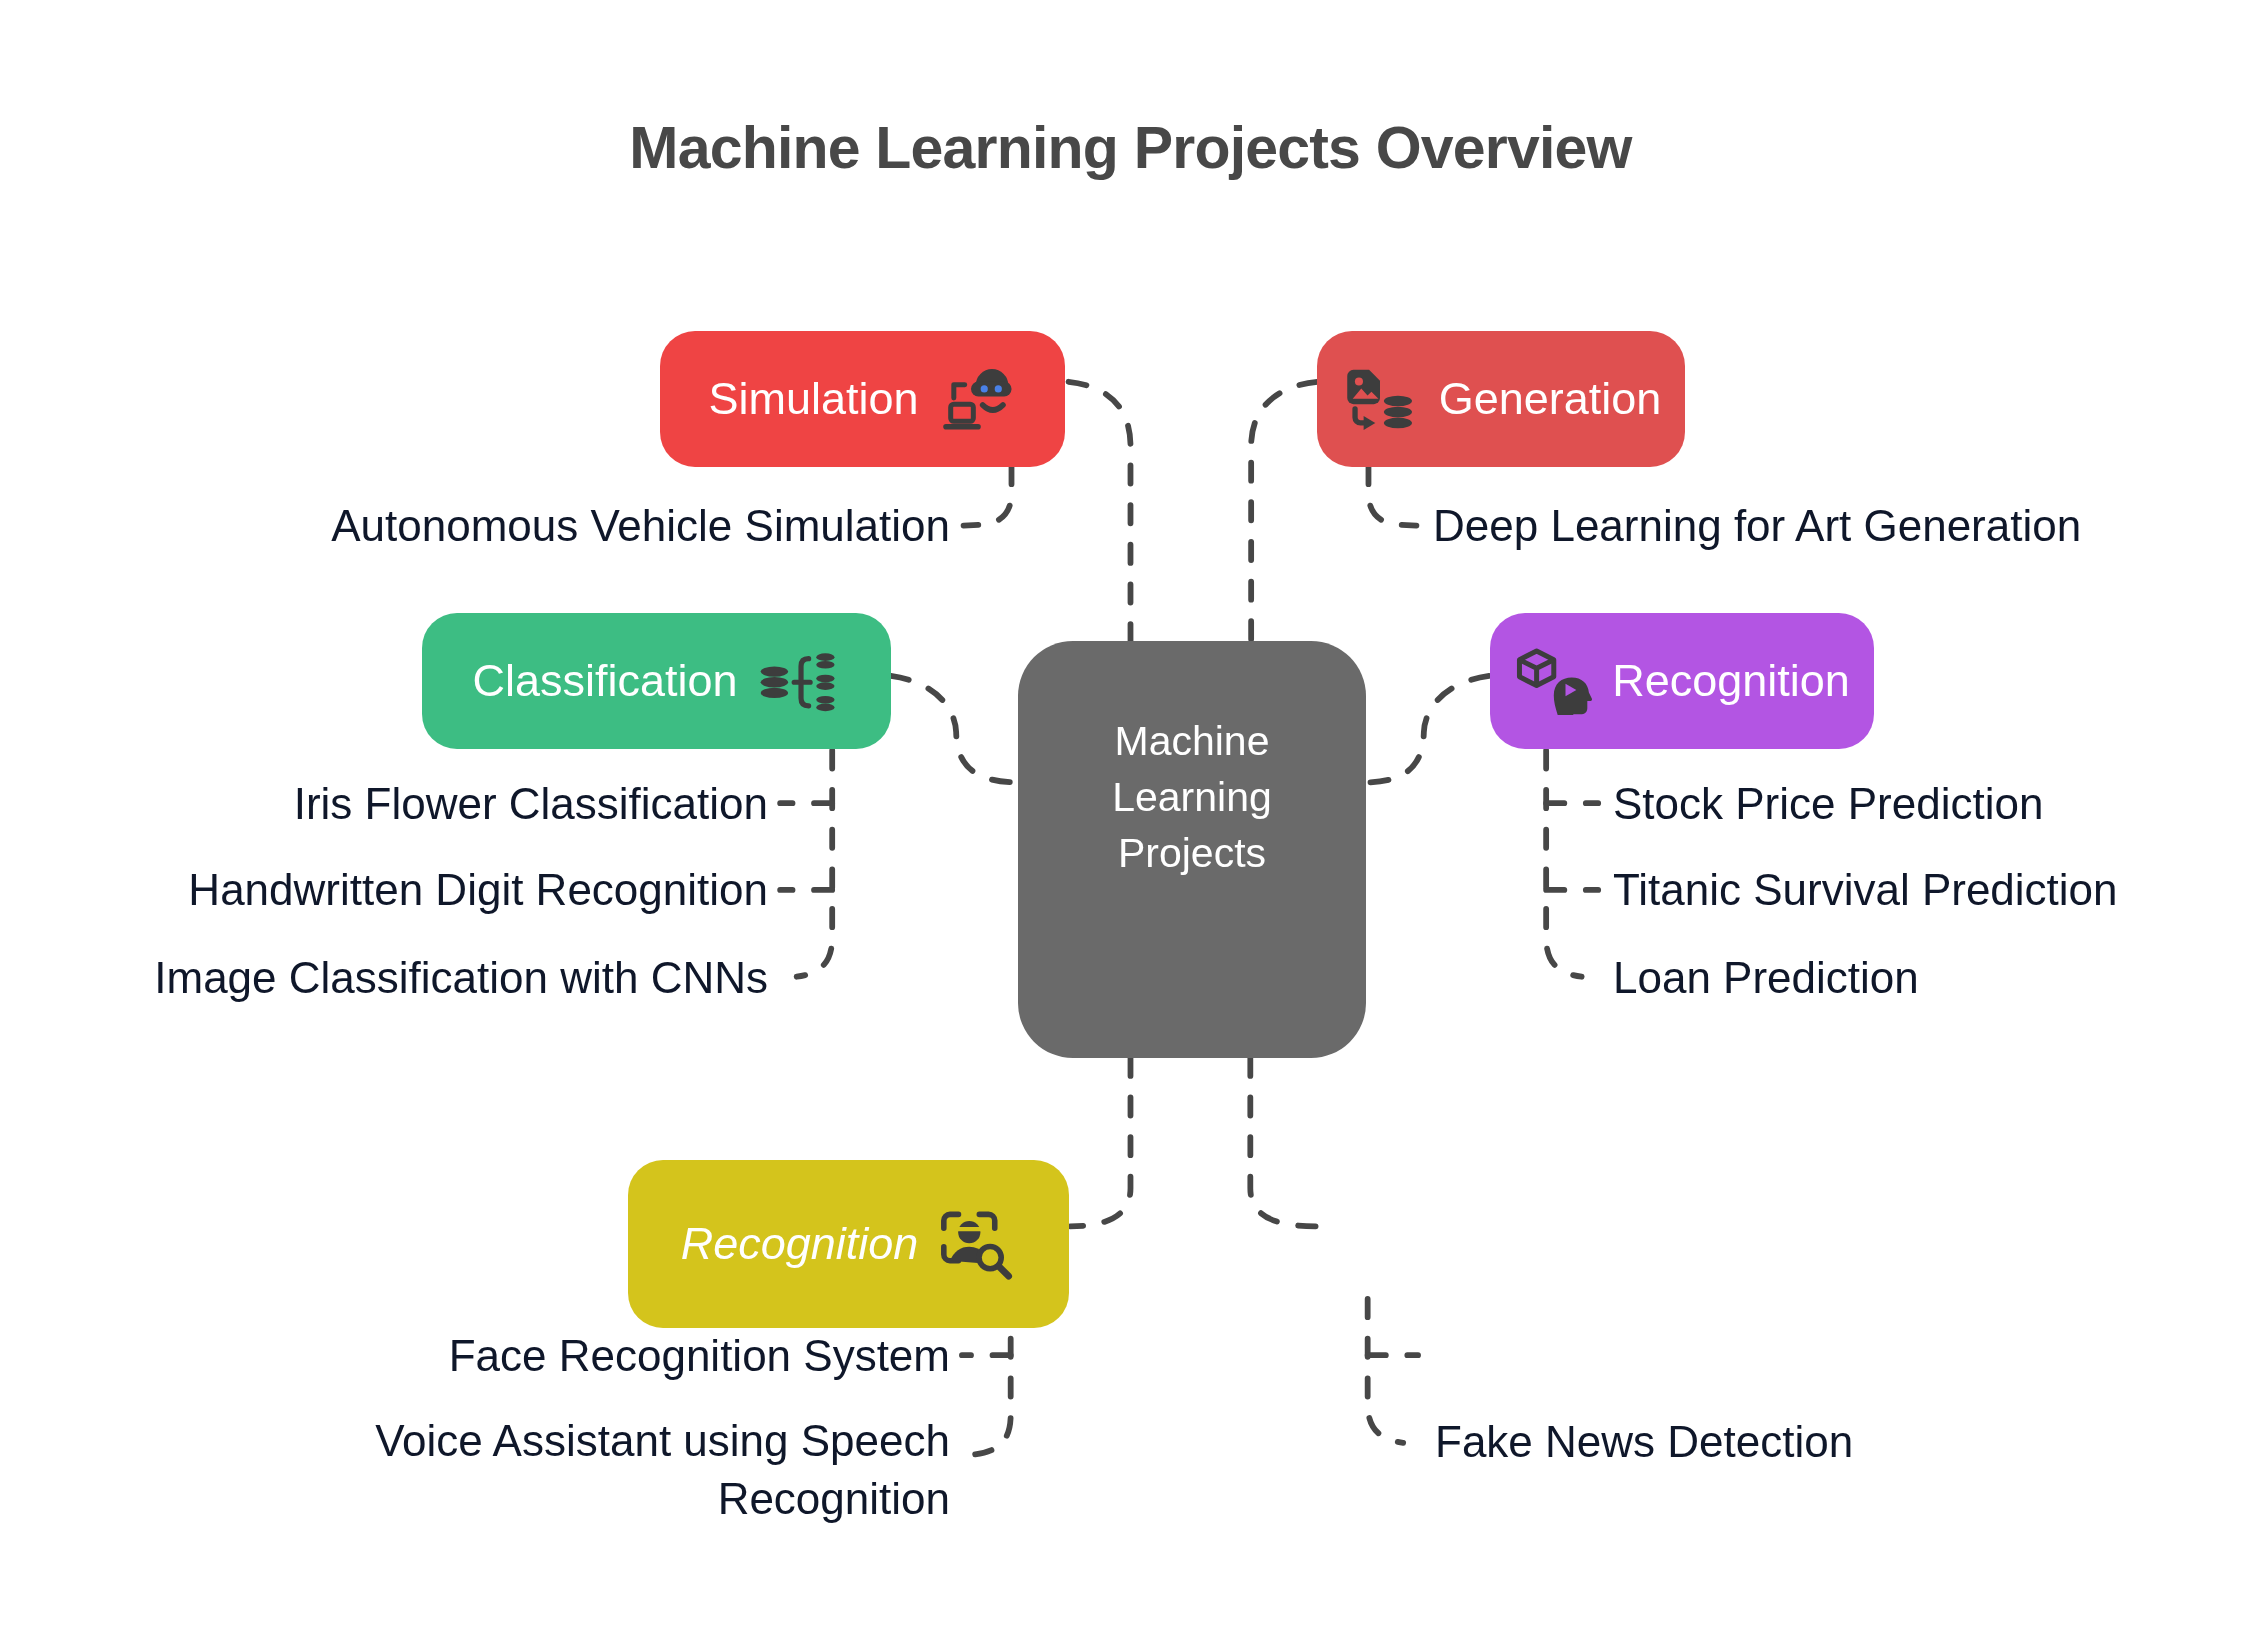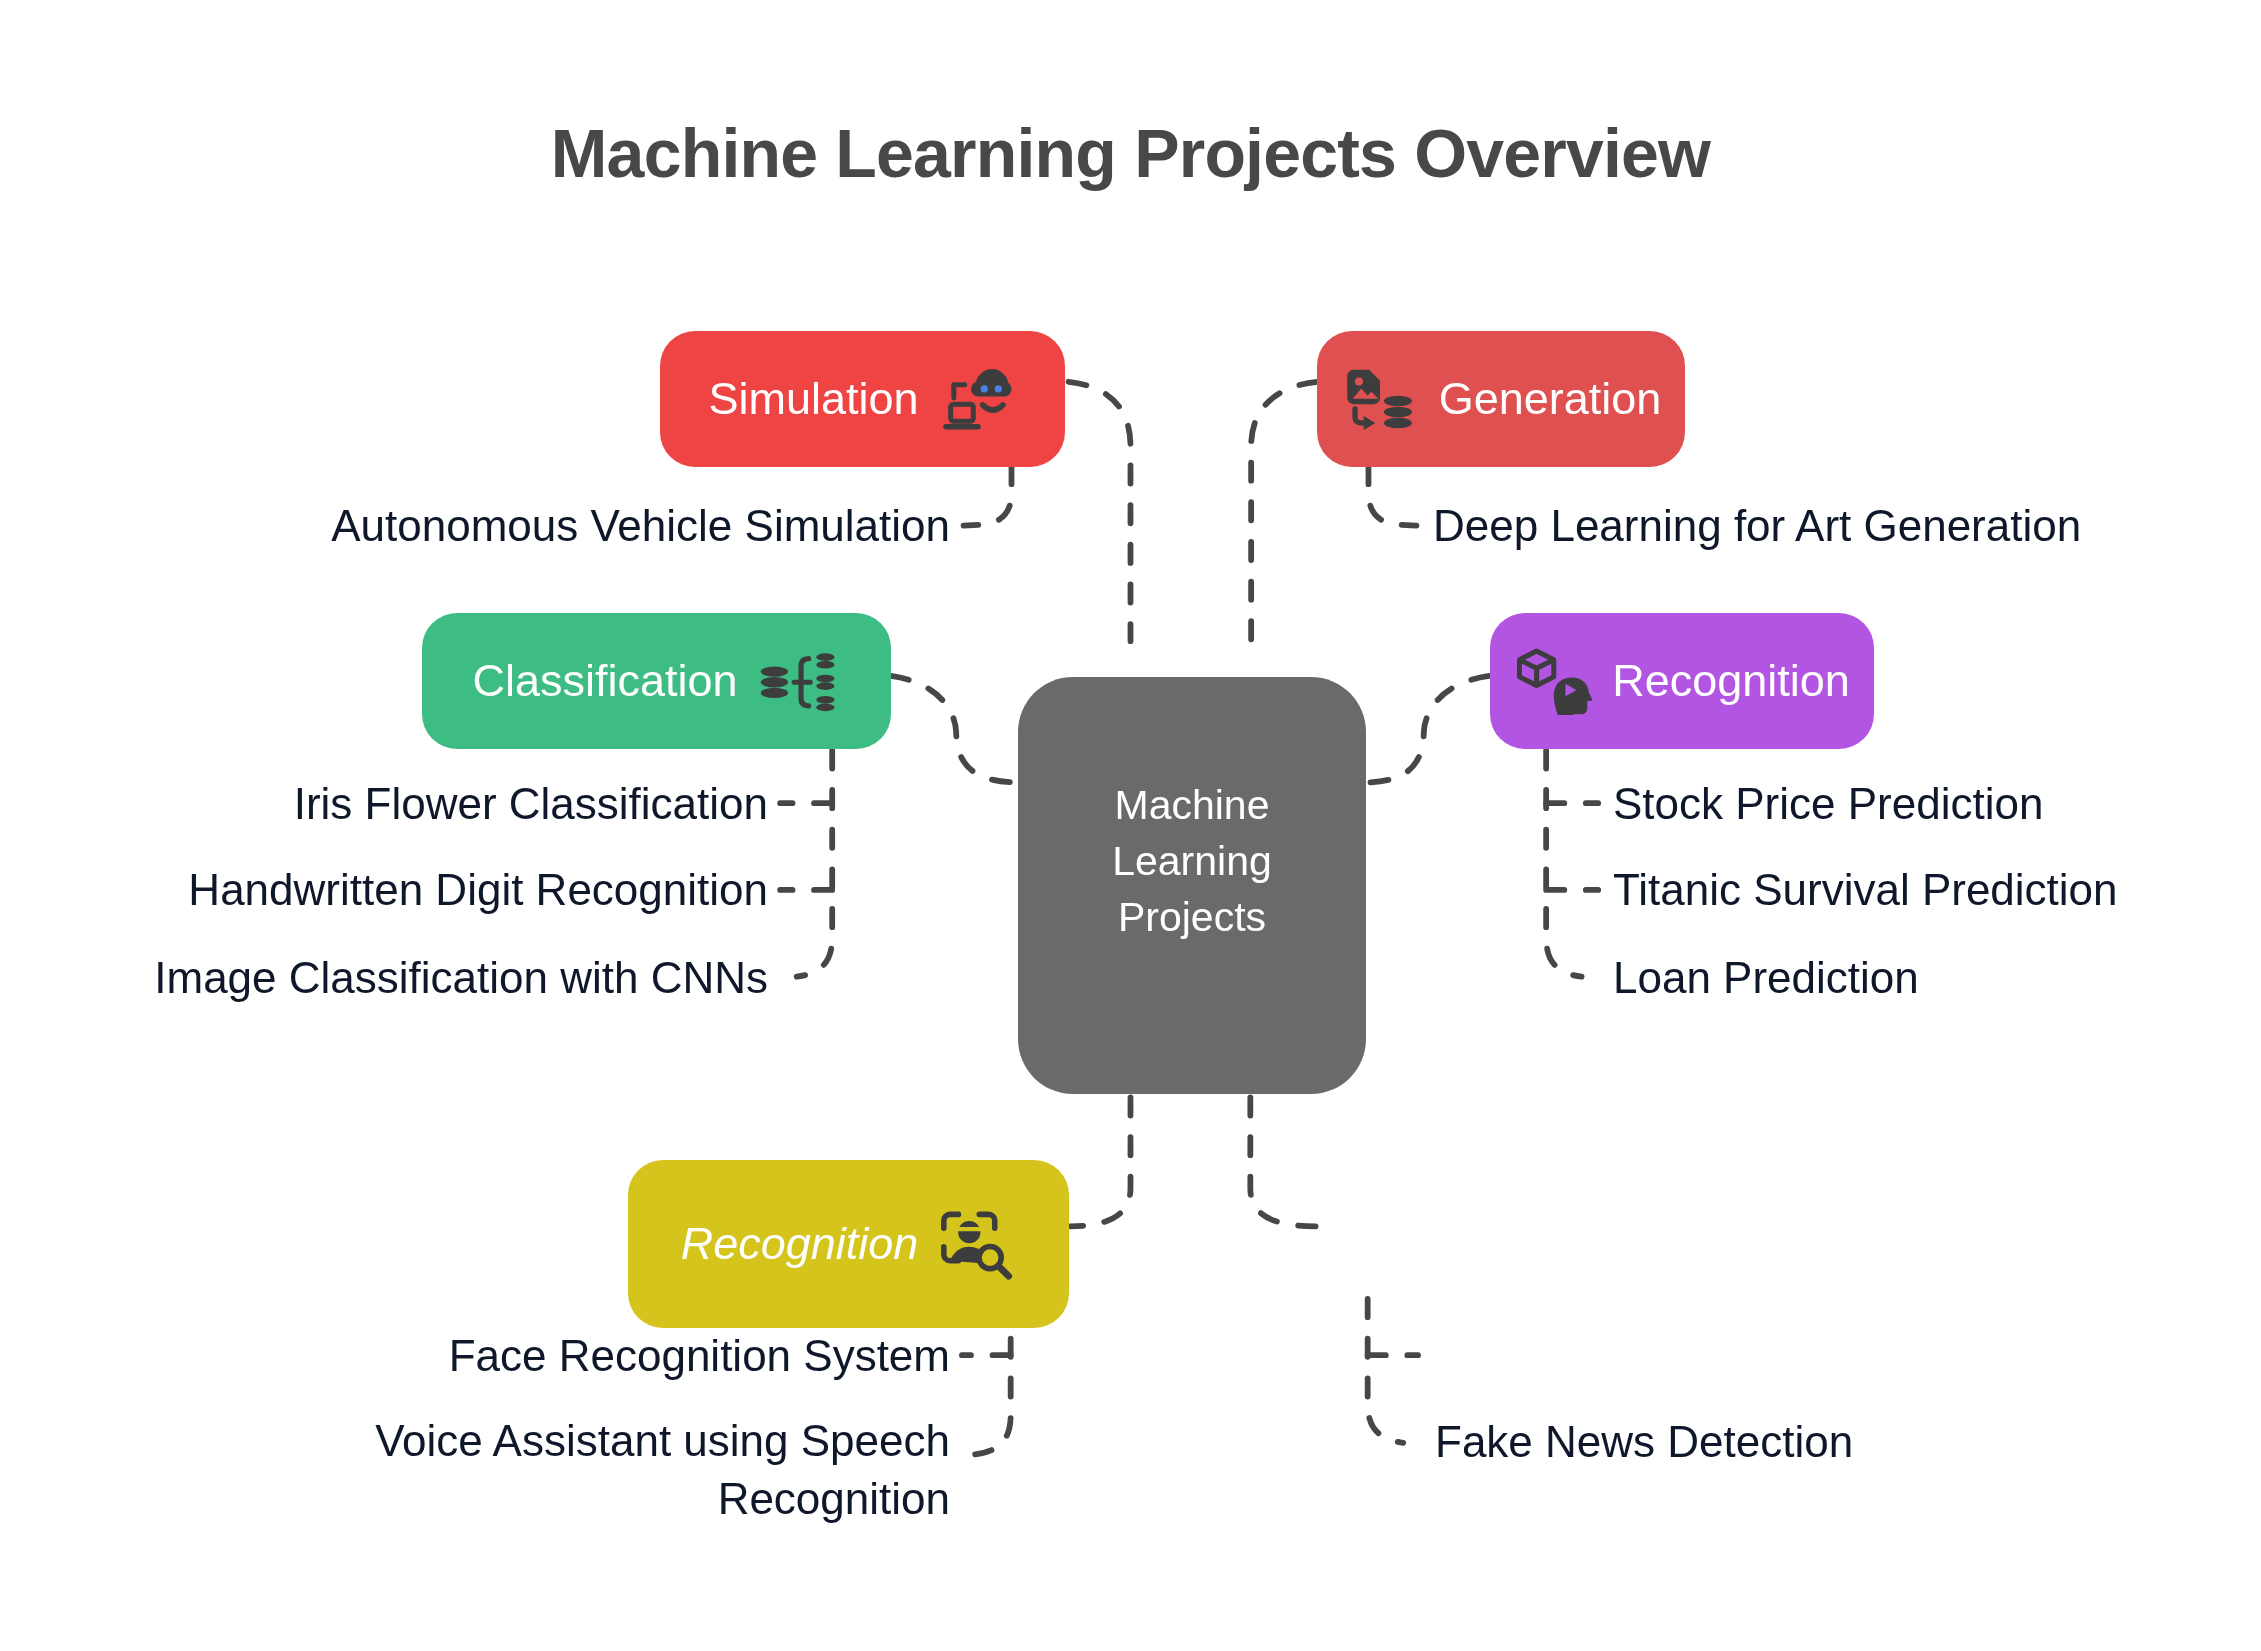--- a/index.html
+++ b/index.html
@@ -14,21 +14,21 @@
     height: 1651px;
     background: #ffffff;
     overflow: hidden;
   }
   .page-title {
     position: absolute;
     top: 114px;
     left: 0;
     width: 100%;
     text-align: center;
-    font-size: 68px;
+    font-size: 59px;
     font-weight: 700;
     color: #484848;
     letter-spacing: -0.8px;
   }
   .connectors {
     position: absolute;
     top: 0; left: 0;
     width: 2261px;
     height: 1651px;
   }
@@ -61,22 +61,21 @@
   .node-class { left: 422px;  top: 613px;  width: 469px; height: 136px; }
   .node-pred  { left: 1490px; top: 613px;  width: 384px; height: 136px; }
   .node-recog { left: 628px;  top: 1160px; width: 441px; height: 168px; font-style: italic; }
   .node-det   { left: 1317px; top: 1164px; width: 378px; height: 136px; }
   .center-node {
     position: absolute;
     left: 1018px; top: 641px;
     width: 348px; height: 417px;
     border-radius: 55px;
     box-sizing: border-box;
-    padding-top: 100px;
-    margin-top: 36px;
+    padding-top: 72px;
   }
   .center-label {
     width: 231px;
     margin: 0 auto;
     text-align: center;
     font-size: 41px;
     line-height: 56px;
     font-weight: 500;
     color: #ffffff;
   }

